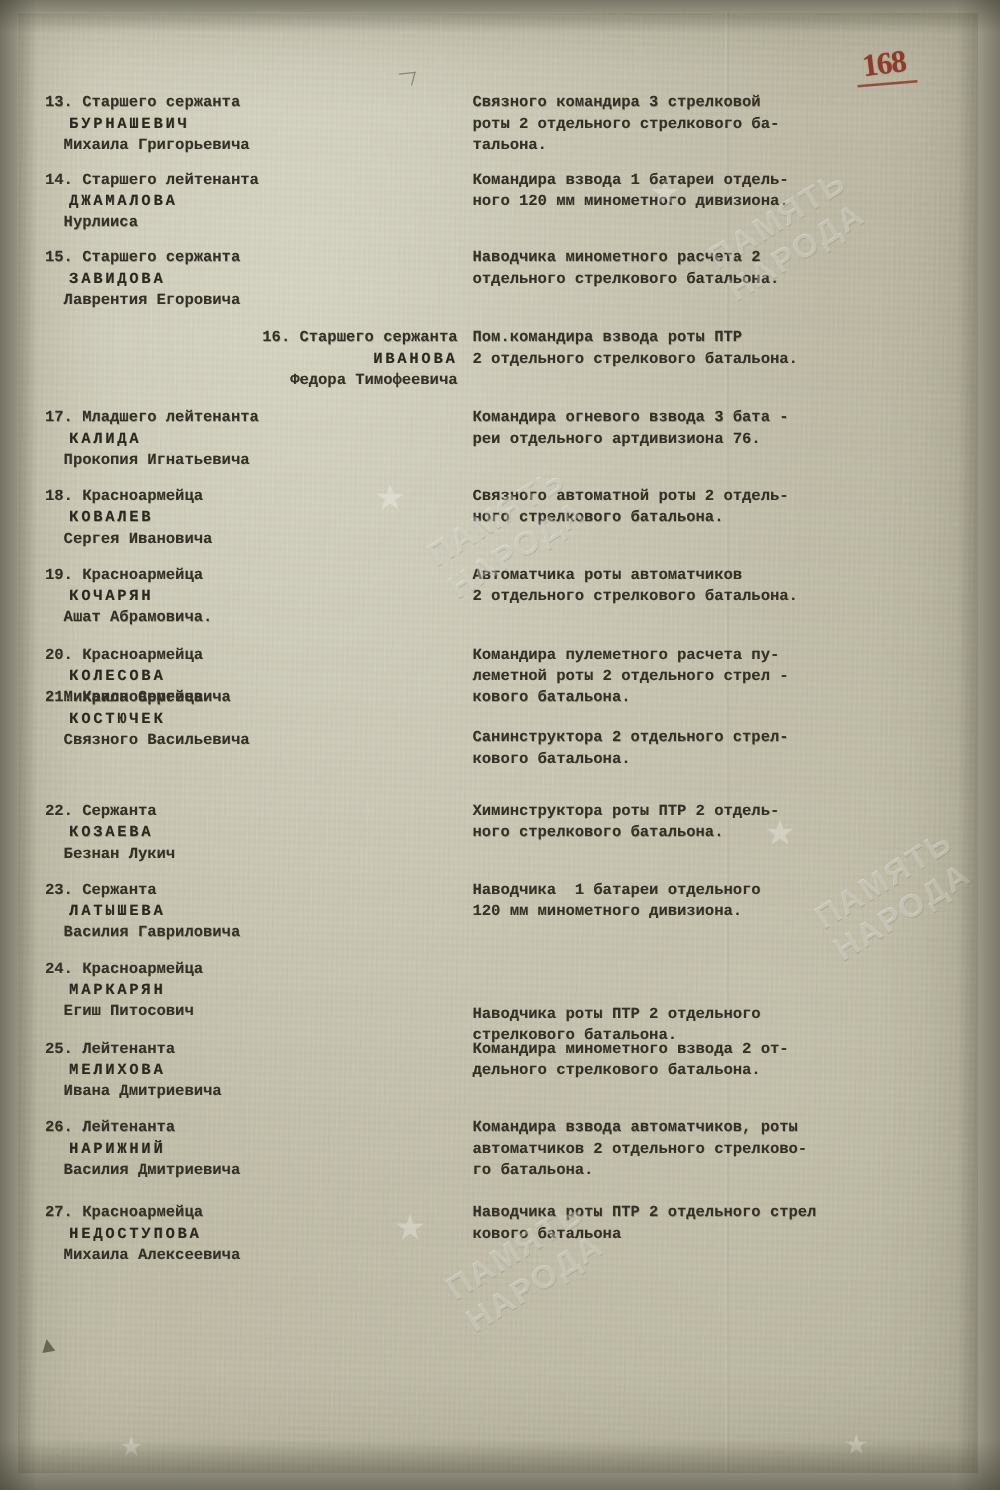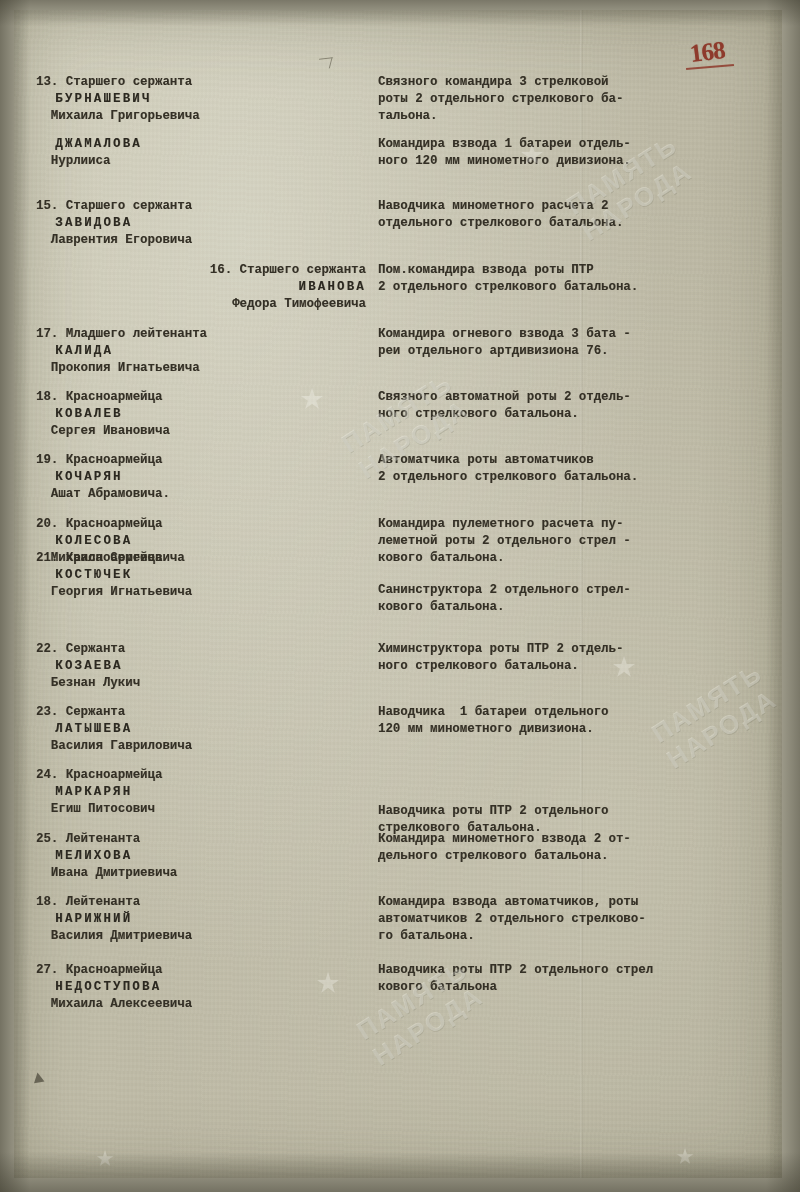--- a/index.html
+++ b/index.html
@@ -200,20 +200,21 @@
           <div class="ln patronymic">  Михаила Григорьевича</div>
         </div>
         <div class="right-col" style="top: 74px;">
           <div class="ln">Связного командира 3 стрелковой</div>
           <div class="ln">роты 2 отдельного стрелкового ба-</div>
           <div class="ln">тальона.</div>
         </div>
       </div>
       <div class="entry" style="top: 0px; left: 0px;">
         <div class="left-col" style="top: 136px;">
+          <div class="ln rank">14. Старшего лейтенанта</div>
           <div class="ln surname">  ДЖАМАЛОВА</div>
           <div class="ln patronymic">  Нурлииса</div>
         </div>
         <div class="right-col" style="top: 136px;">
           <div class="ln">Командира взвода 1 батареи отдель-</div>
           <div class="ln">ного 120 мм минометного дивизиона.</div>
         </div>
       </div>
       <div class="entry" style="top: 0px; left: 0px;">
         <div class="left-col" style="top: 198px;">
@@ -279,21 +280,21 @@
         <div class="right-col" style="top: 516px;">
           <div class="ln">Командира пулеметного расчета пу-</div>
           <div class="ln">леметной роты 2 отдельного стрел -</div>
           <div class="ln">кового батальона.</div>
         </div>
       </div>
       <div class="entry" style="top: 0px; left: 0px;">
         <div class="left-col" style="top: 550px;">
           <div class="ln rank">21. Красноармейца</div>
           <div class="ln surname">  КОСТЮЧЕК</div>
-          <div class="ln patronymic">  Георгия Игнатьевича</div>
+          <div class="ln patronymic">  Связного Васильевича</div>
         </div>
         <div class="right-col" style="top: 582px;">
           <div class="ln">Санинструктора 2 отдельного стрел-</div>
           <div class="ln">кового батальона.</div>
         </div>
       </div>
       <div class="entry" style="top: 0px; left: 0px;">
         <div class="left-col" style="top: 641px;">
           <div class="ln rank">22. Сержанта</div>
           <div class="ln surname">  КОЗАЕВА</div>
@@ -332,21 +333,21 @@
           <div class="ln surname">  МЕЛИХОВА</div>
           <div class="ln patronymic">  Ивана Дмитриевича</div>
         </div>
         <div class="right-col" style="top: 831px;">
           <div class="ln">Командира минометного взвода 2 от-</div>
           <div class="ln">дельного стрелкового батальона.</div>
         </div>
       </div>
       <div class="entry" style="top: 0px; left: 0px;">
         <div class="left-col" style="top: 894px;">
-          <div class="ln rank">18. Лейтенанта</div>
+          <div class="ln rank">26. Лейтенанта</div>
           <div class="ln surname">  НАРИЖНИЙ</div>
           <div class="ln patronymic">  Василия Дмитриевича</div>
         </div>
         <div class="right-col" style="top: 894px;">
           <div class="ln">Командира взвода автоматчиков, роты</div>
           <div class="ln">автоматчиков 2 отдельного стрелково-</div>
           <div class="ln">го батальона.</div>
         </div>
       </div>
       <div class="entry" style="top: 0px; left: 0px;">

